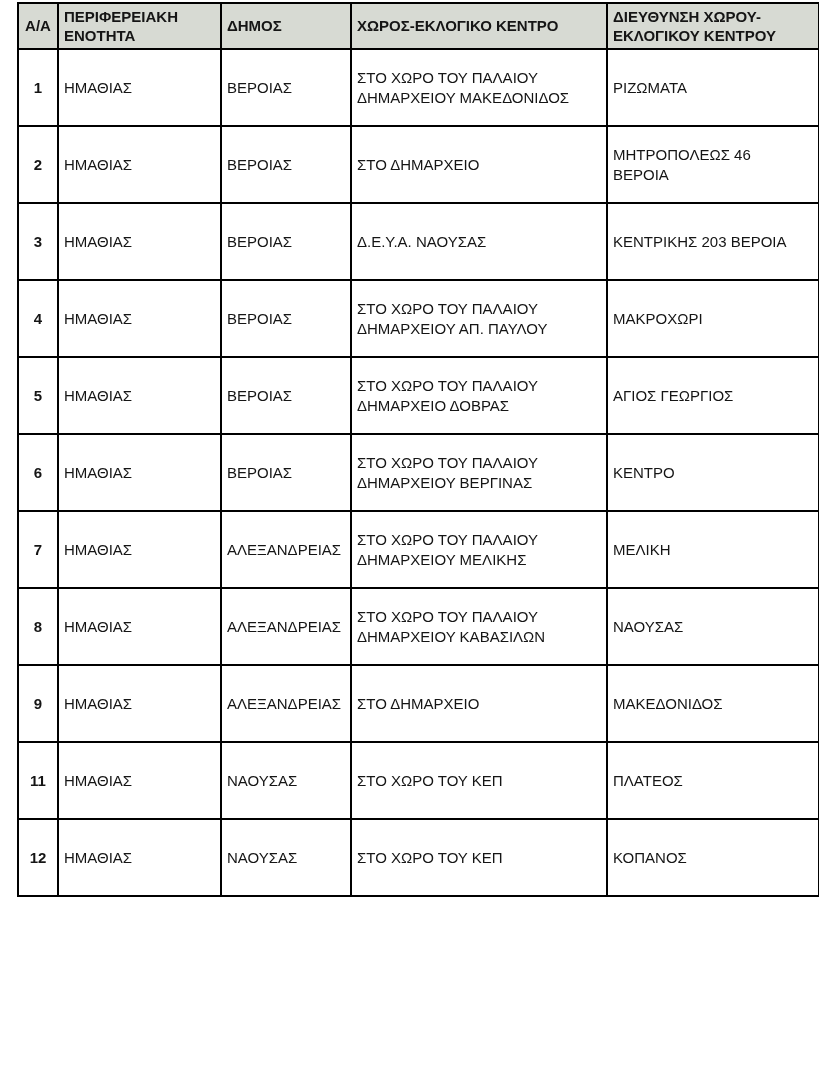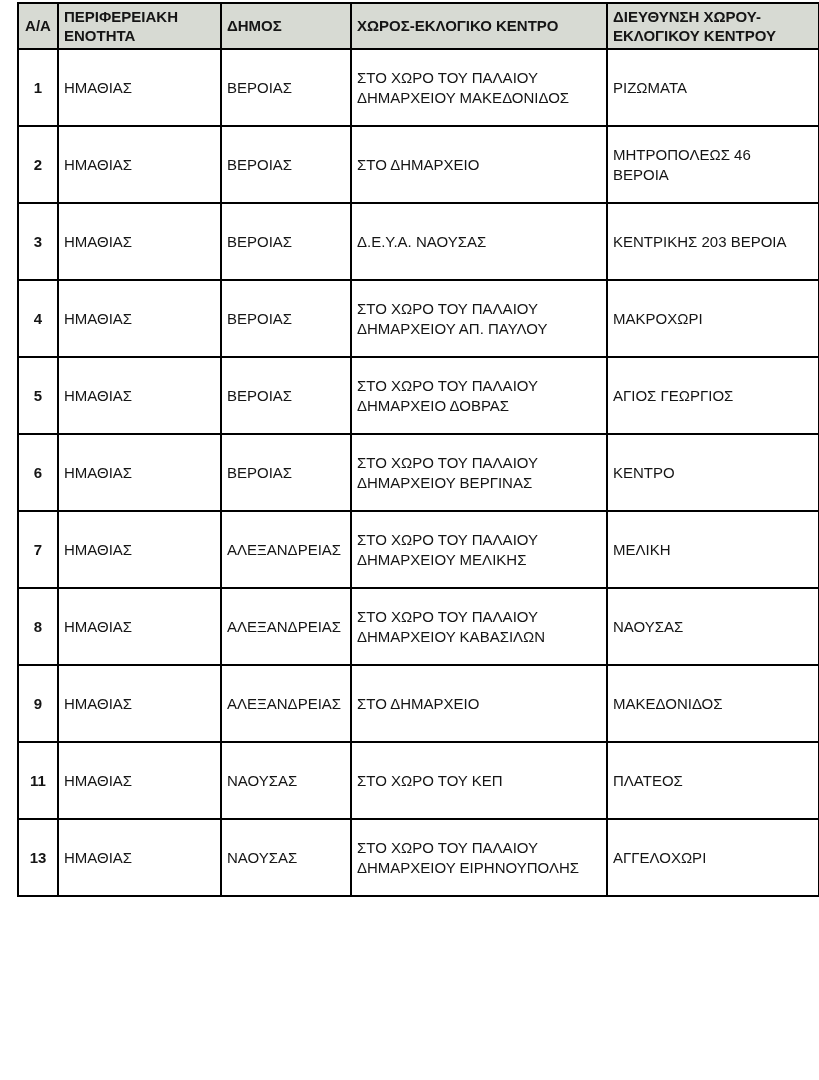--- a/index.html
+++ b/index.html
@@ -149,22 +149,21 @@
         <td class="pre">ΜΑΚΕΔΟΝΙΔΟΣ</td>
       </tr>
       <tr>
         <td class="num">11</td>
         <td>ΗΜΑΘΙΑΣ</td>
         <td>ΝΑΟΥΣΑΣ</td>
         <td class="pre">ΣΤΟ ΧΩΡΟ ΤΟΥ ΚΕΠ</td>
         <td class="pre">ΠΛΑΤΕΟΣ</td>
       </tr>
       <tr>
-        <td class="num">13</td>
+        <td class="num">12</td>
         <td>ΗΜΑΘΙΑΣ</td>
         <td>ΝΑΟΥΣΑΣ</td>
-        <td class="pre">ΣΤΟ ΧΩΡΟ ΤΟΥ ΠΑΛΑΙΟΥ
-ΔΗΜΑΡΧΕΙΟΥ ΕΙΡΗΝΟΥΠΟΛΗΣ</td>
-        <td class="pre">ΑΓΓΕΛΟΧΩΡΙ</td>
+        <td class="pre">ΣΤΟ ΧΩΡΟ ΤΟΥ ΚΕΠ</td>
+        <td class="pre">ΚΟΠΑΝΟΣ</td>
       </tr>
     </tbody>
   </table>
 </div>
 
 </body></html>

